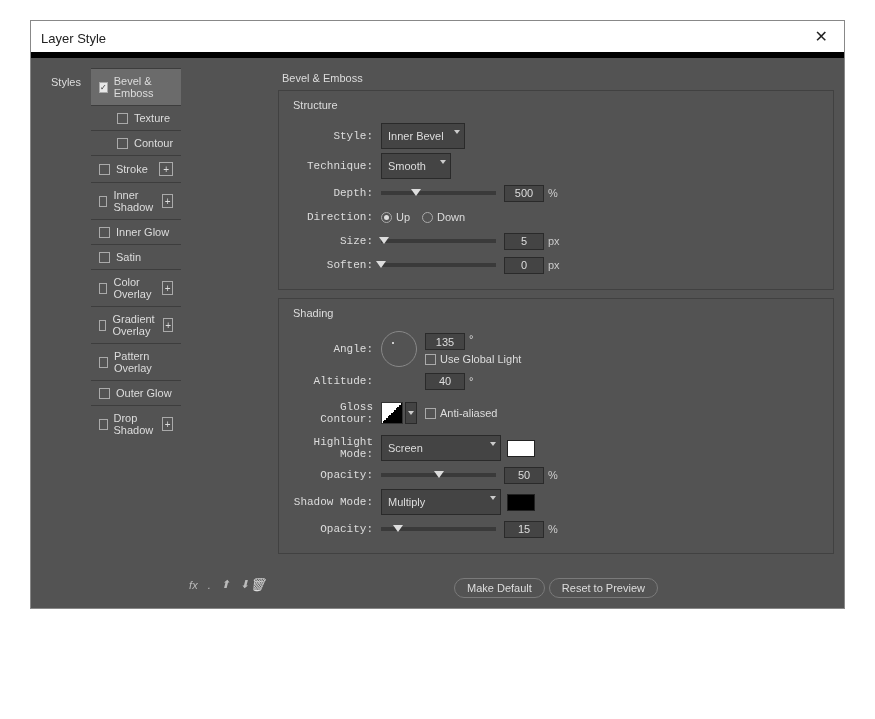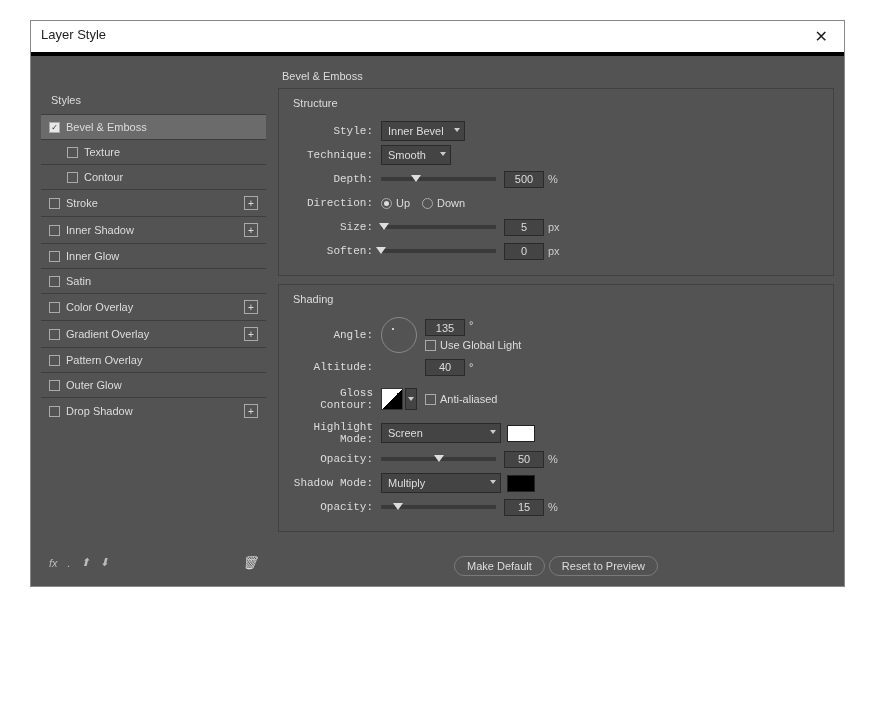--- a/index.html
+++ b/index.html
@@ -1,23 +1,23 @@
 <!DOCTYPE html>
 <html><head>
 <meta charset="utf-8">
 <style>
 * { box-sizing: border-box; margin: 0; padding: 0; font-family: Arial, sans-serif; }
 body { background: #fff; padding: 20px; display: flex; justify-content: center; }
 .dialog { width: 815px; background: #fff; border: 1px solid #888; }
-.titlebar { display: flex; justify-content: space-between; align-items: flex-start; padding: 6px 10px; border-bottom: 4px solid #000000; font-size: 13px; color: #222; }
+.titlebar { display: flex; justify-content: space-between; align-items: flex-end; padding: 6px 10px; border-bottom: 6px solid #000000; font-size: 13px; color: #222; }
 .titlebar .close { font-size: 16px; cursor: pointer; padding: 0 6px; }
 .body { display: flex; background: #535353; color: #ddd; font-size: 11px; padding: 10px; gap: 12px; }
 
 
-.left { width: 225px; display: flex; flex-direction: column; margin-top: 20px; }
+.left { width: 225px; display: flex; flex-direction: row; }
 .style-header { padding: 8px 10px; }
 .style-item { display: flex; align-items: center; justify-content: space-between; padding: 6px 8px; border-top: 1px solid #3d3d3d; }
 .style-item.selected { background: #6b6b6b; }
 .style-item .lbl { display: flex; align-items: center; gap: 6px; }
 .style-item.indent .lbl { padding-left: 18px; }
 .chk { width: 11px; height: 11px; border: 1px solid #aaa; background: #535353; display: inline-flex; align-items: center; justify-content: center; font-size: 8px; }
 .chk.checked { background: #e8e8e8; color: #333; }
 .chk.checked::after { content: "✓"; }
 .plus { width: 14px; height: 14px; border: 1px solid #aaa; display: inline-flex; align-items: center; justify-content: center; font-size: 10px; }
 .left-footer { margin-top: auto; display: flex; align-items: center; justify-content: space-between; padding: 6px 8px; font-style: italic; }
@@ -25,21 +25,21 @@
 .arrow-up, .arrow-down { font-size: 11px; }
 .trash { font-size: 13px; }
 
 
 .middle { flex: 1; }
 .panel-title { padding: 4px 0 6px 4px; color: #ddd; }
 .group { border: 1px solid #414141; margin-bottom: 8px; padding: 8px 10px 10px 10px; }
 .group-title { margin: -14px 0 8px 0; background: #535353; display: inline-block; padding: 0 4px; font-size: 11px; }
 .row { display: flex; align-items: center; margin: 4px 0; min-height: 20px; }
 .row .label { width: 92px; text-align: right; padding-right: 8px; font-family: Liberation Mono, monospace; }
-.select { background: #444; border: 1px solid #2a2a2a; color: #ddd; font-size: 11px; height: 20px; display: flex; align-items: center; padding: 0 16px 0 6px; position: relative; min-width: 84px; }
+.select { background: #444; border: 1px solid #2a2a2a; color: #ddd; font-size: 11px; height: 26px; display: flex; align-items: center; padding: 0 16px 0 6px; position: relative; min-width: 84px; }
 .select::after { content: ""; position: absolute; right: 4px; top: 6px; border-left: 3px solid transparent; border-right: 3px solid transparent; border-top: 4px solid #ccc; }
 .slider { height: 4px; background: #3a3a3a; position: relative; flex: 1; min-width: 90px; max-width: 115px; margin-right: 8px; }
 .slider .thumb { position: absolute; width: 0; height: 0; border-left: 5px solid transparent; border-right: 5px solid transparent; border-top: 7px solid #ddd; top: -2px; transform: translateX(-5px); }
 .numbox { width: 40px; height: 17px; background: #444; border: 1px solid #2a2a2a; color: #ddd; text-align: center; font-size: 11px; display: inline-flex; align-items: center; justify-content: center; margin-right: 4px; }
 .unit { width: 18px; color: #ccc; }
 .radio { width: 11px; height: 11px; border-radius: 50%; border: 1px solid #aaa; display: inline-flex; align-items: center; justify-content: center; margin-right: 4px; }
 .radio.checked::after { content: ""; width: 5px; height: 5px; border-radius: 50%; background: #ddd; }
 .angle-ctrl { display: flex; align-items: center; gap: 8px; }
 .angle-circle { width: 36px; height: 36px; border: 1px solid #888; border-radius: 50%; position: relative; }
 .angle-circle .dot { position: absolute; width: 2px; height: 2px; background: #ccc; }

